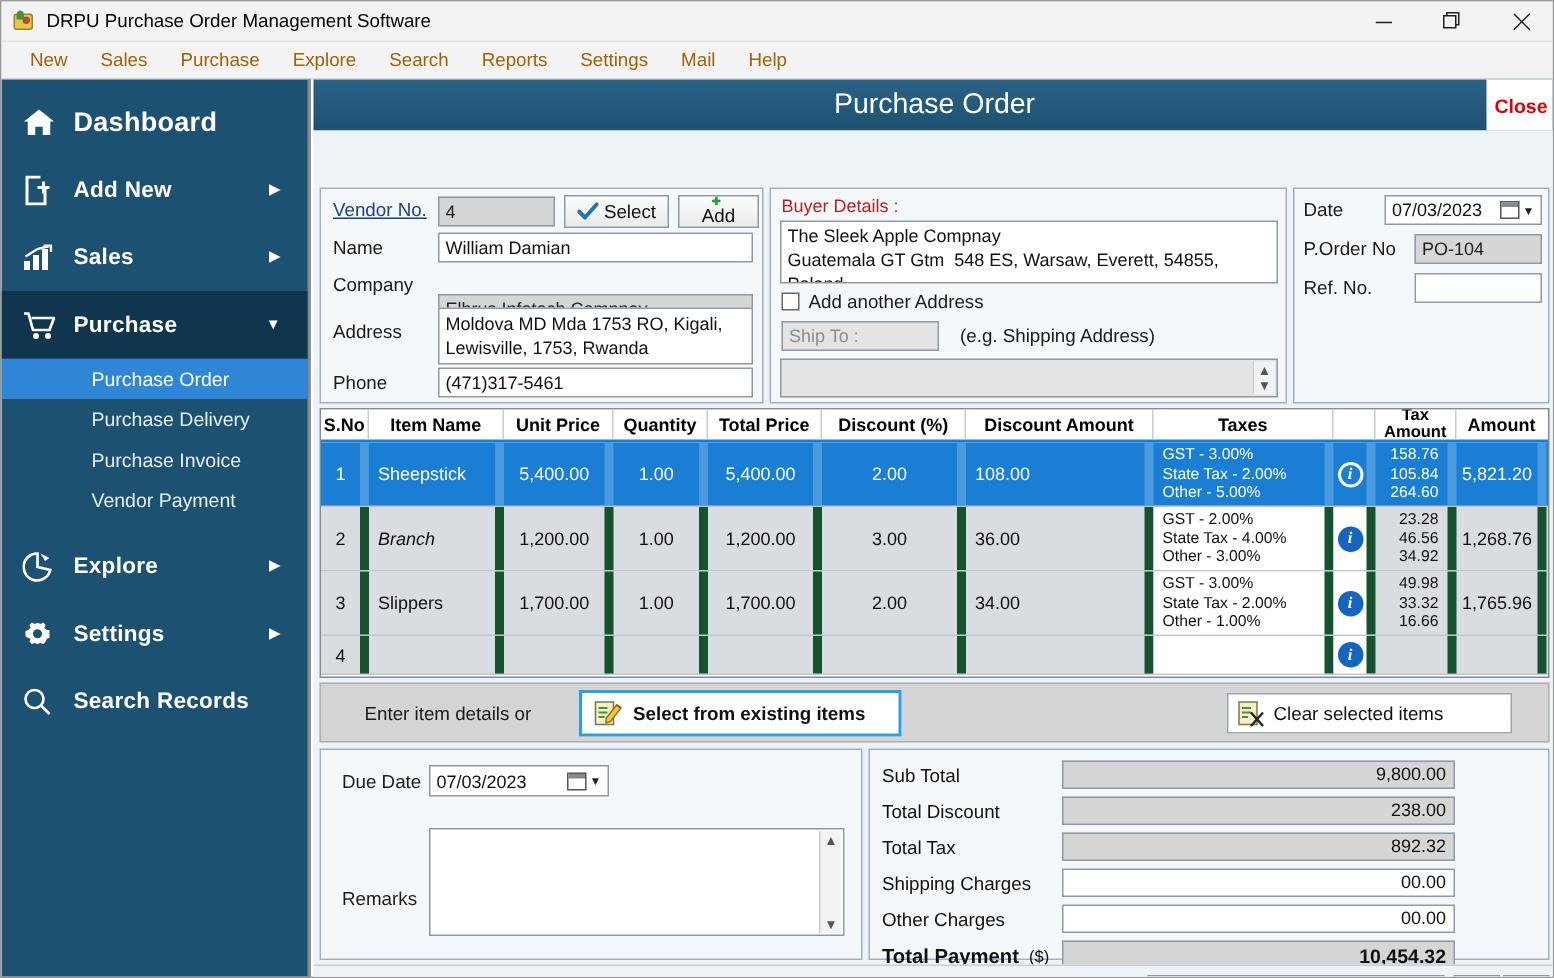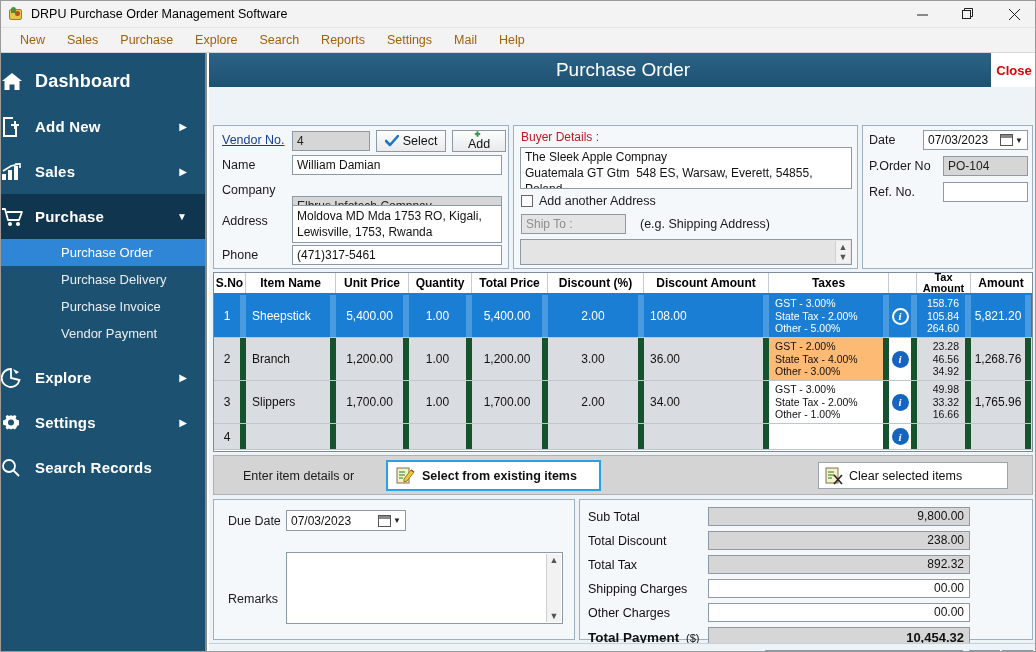--- a/index.html
+++ b/index.html
@@ -46,21 +46,21 @@
   .menuitem { font-size: 12.5px; color: #a16207; padding: 3px 11px; cursor: default; }
 
   
   .sidebar {
     position:absolute; left:0; top:52px; width:206px; height:600px;
     background:#1d5172;
     border-right: 2px solid #8a8a8a;
   }
   .nav-item {
     position: relative; height: 45px; display:flex; align-items:center;
-    color:#fff; cursor: default;
+    color:#fff; padding-left: 14px; cursor: default;
   }
   .nav-item .ico { width: 34px; height:26px; flex:none; display:flex; align-items:center; justify-content:flex-start; }
   .nav-item .lbl { font-weight: bold; font-size: 15px; letter-spacing: .2px; }
   .nav-item.dash .lbl { font-size: 18px; }
   .nav-item .arrow { position:absolute; right: 18px; font-size: 10px; line-height:1; }
   .nav-item.active { background: #10364f; }
   .sub-item {
     height: 27px; display:flex; align-items:center; color:#e8eef3;
     font-size: 13px; padding-left: 60px; cursor: default;
   }
@@ -395,27 +395,27 @@
           <div class="gc taxamt" style="width:54px;">
             <span style="font-size:10.5px;">158.76</span>
             <span style="font-size:10.5px;">105.84</span>
             <span style="font-size:10.5px;">264.60</span>
           </div>
           <div class="gc c" style="width:60px;">5,821.20</div>
         </div>
 
         <div class="grow alt" style="height:43px;">
           <div class="gc c" style="width:32px;">2</div>
-          <div class="gc" style="width:90px;">Branch</div>
+          <div class="gc" style="width:90px;font-style:italic;">Branch</div>
           <div class="gc c" style="width:73px;">1,200.00</div>
           <div class="gc c" style="width:63px;">1.00</div>
           <div class="gc c" style="width:76px;">1,200.00</div>
           <div class="gc c" style="width:96px;">3.00</div>
           <div class="gc" style="width:125px;">36.00</div>
-          <div class="gc taxcell" style="width:120px; background:#fdba74;">
+          <div class="gc taxcell" style="width:120px; background:#ffffff;">
             <span style="font-size:10.5px;">GST - 2.00%</span>
             <span style="font-size:10.5px;">State Tax - 4.00%</span>
             <span style="font-size:10.5px;">Other - 3.00%</span>
           </div>
           <div class="gc c" style="width:28px; background:#fff;">
             <span class="info-ico">i</span>
           </div>
           <div class="gc taxamt" style="width:54px;">
             <span style="font-size:10.5px;">23.28</span>
             <span style="font-size:10.5px;">46.56</span>

